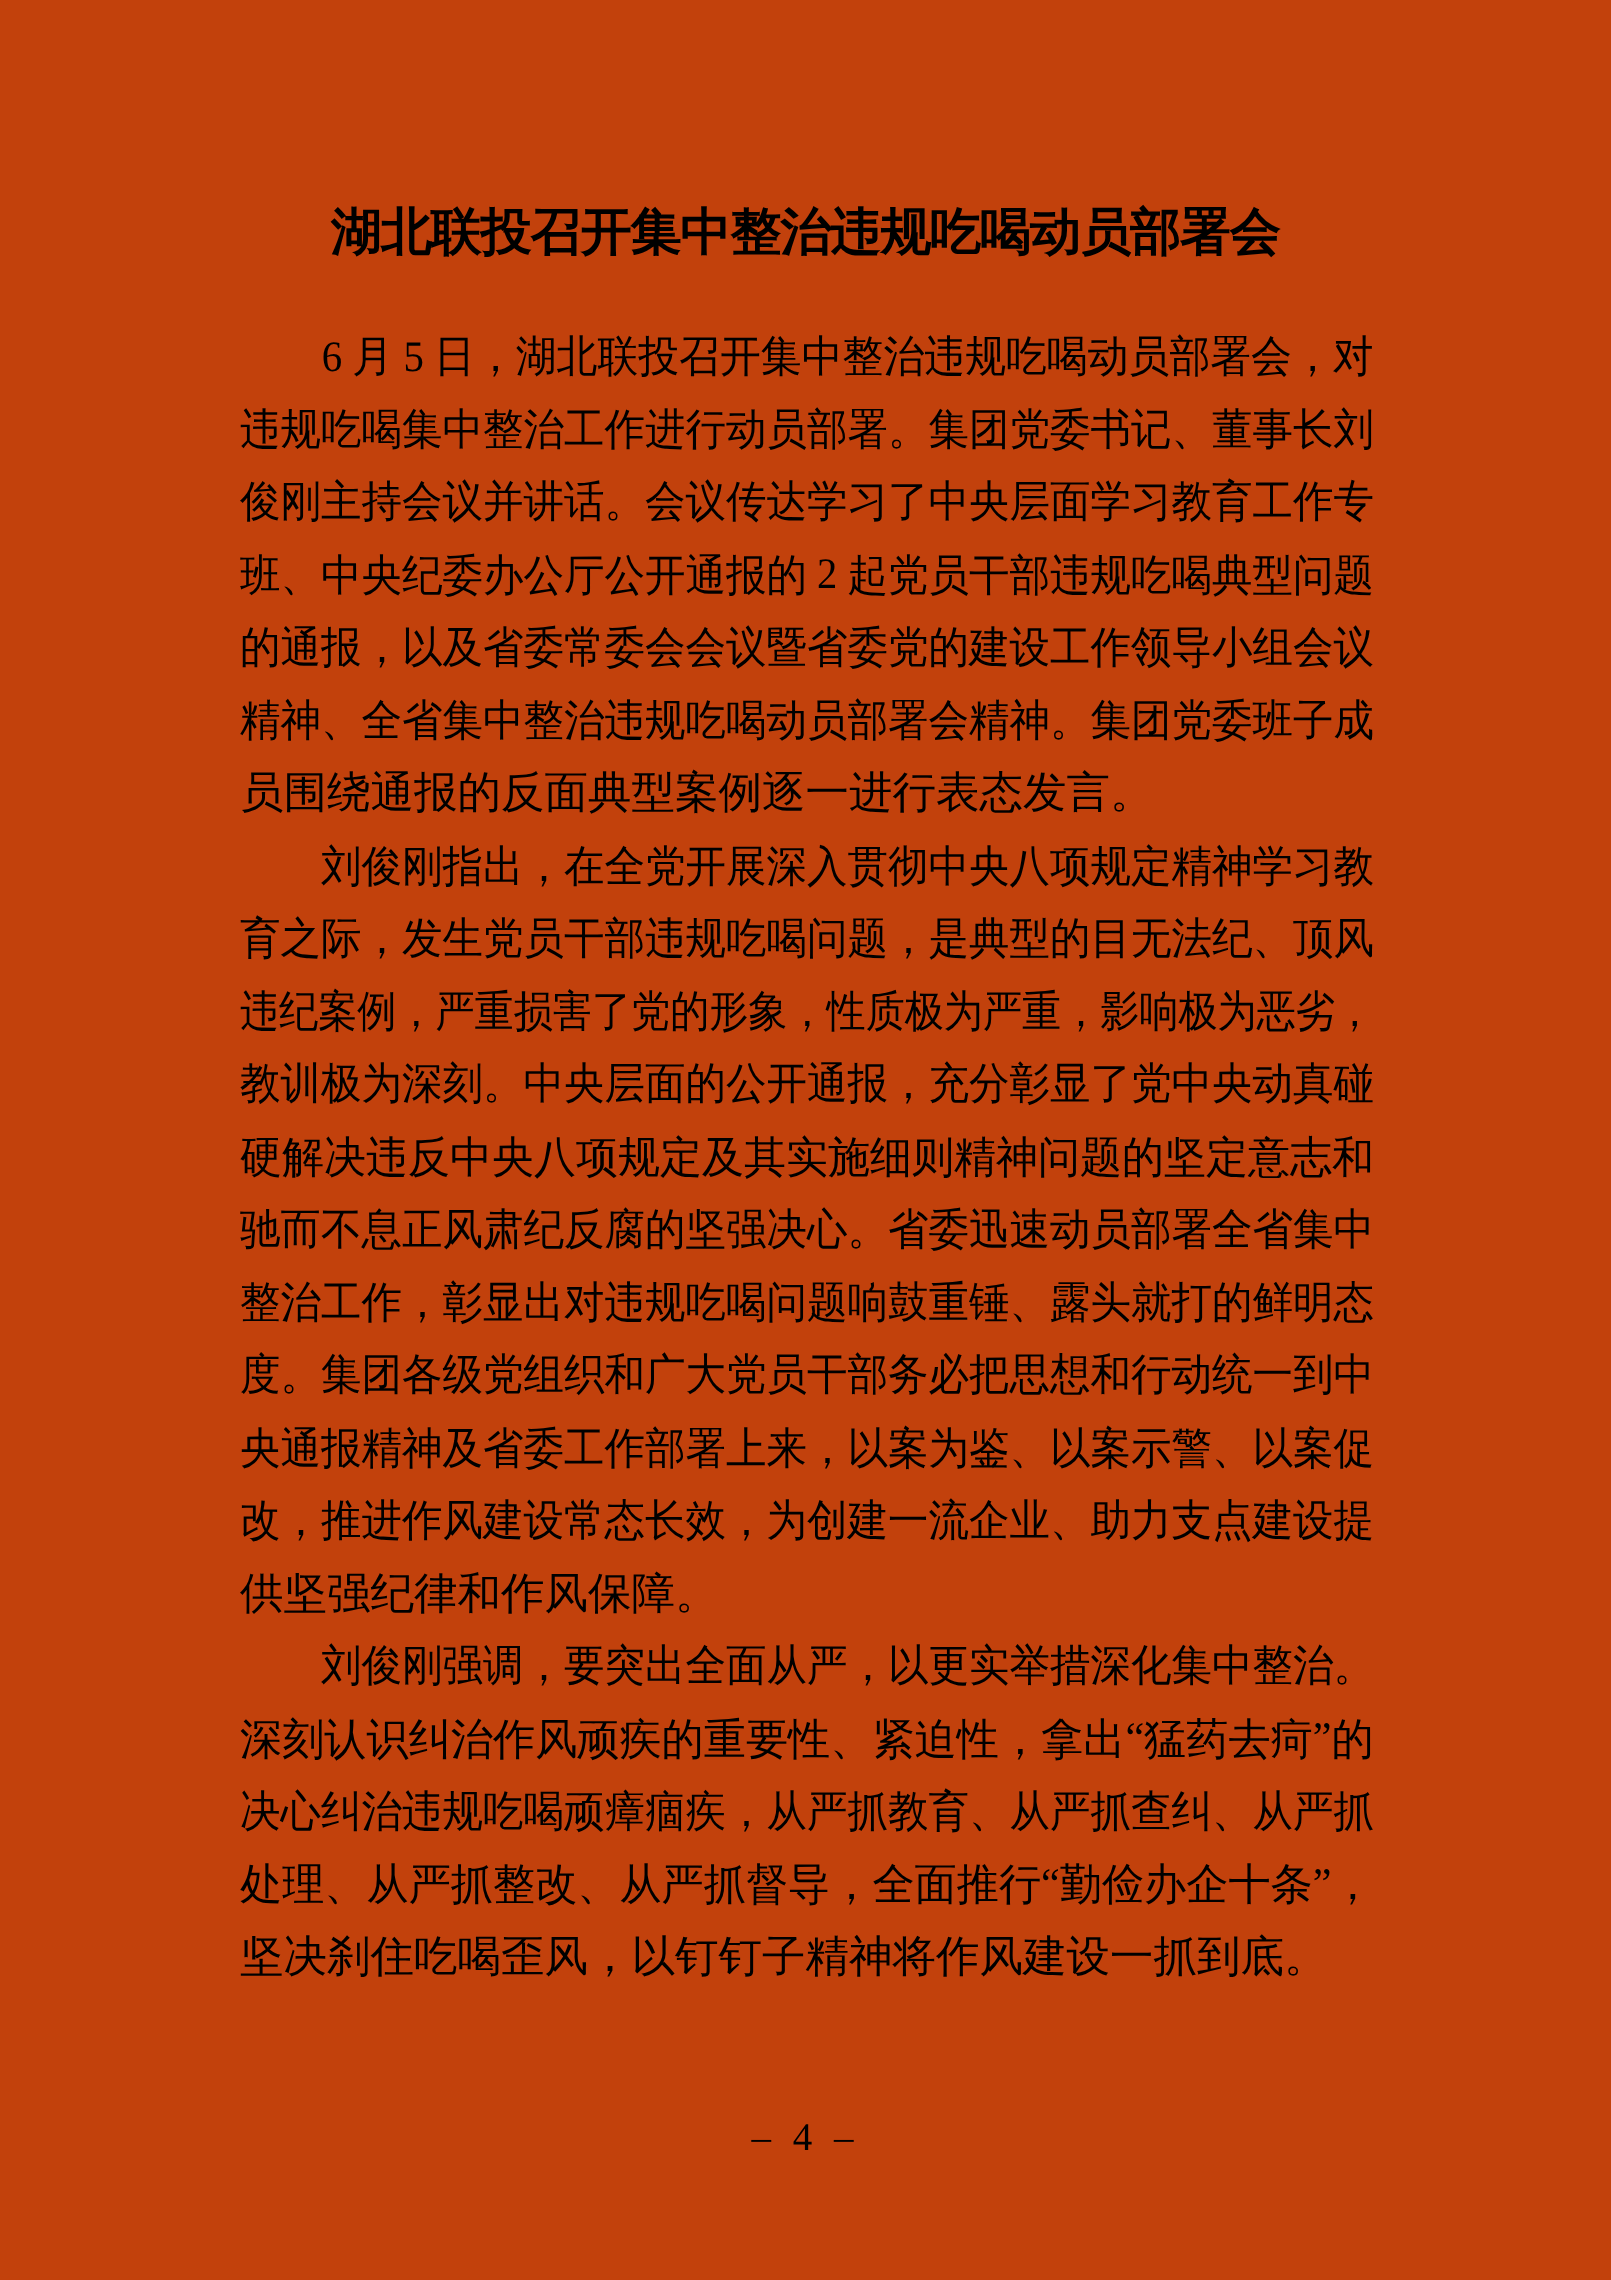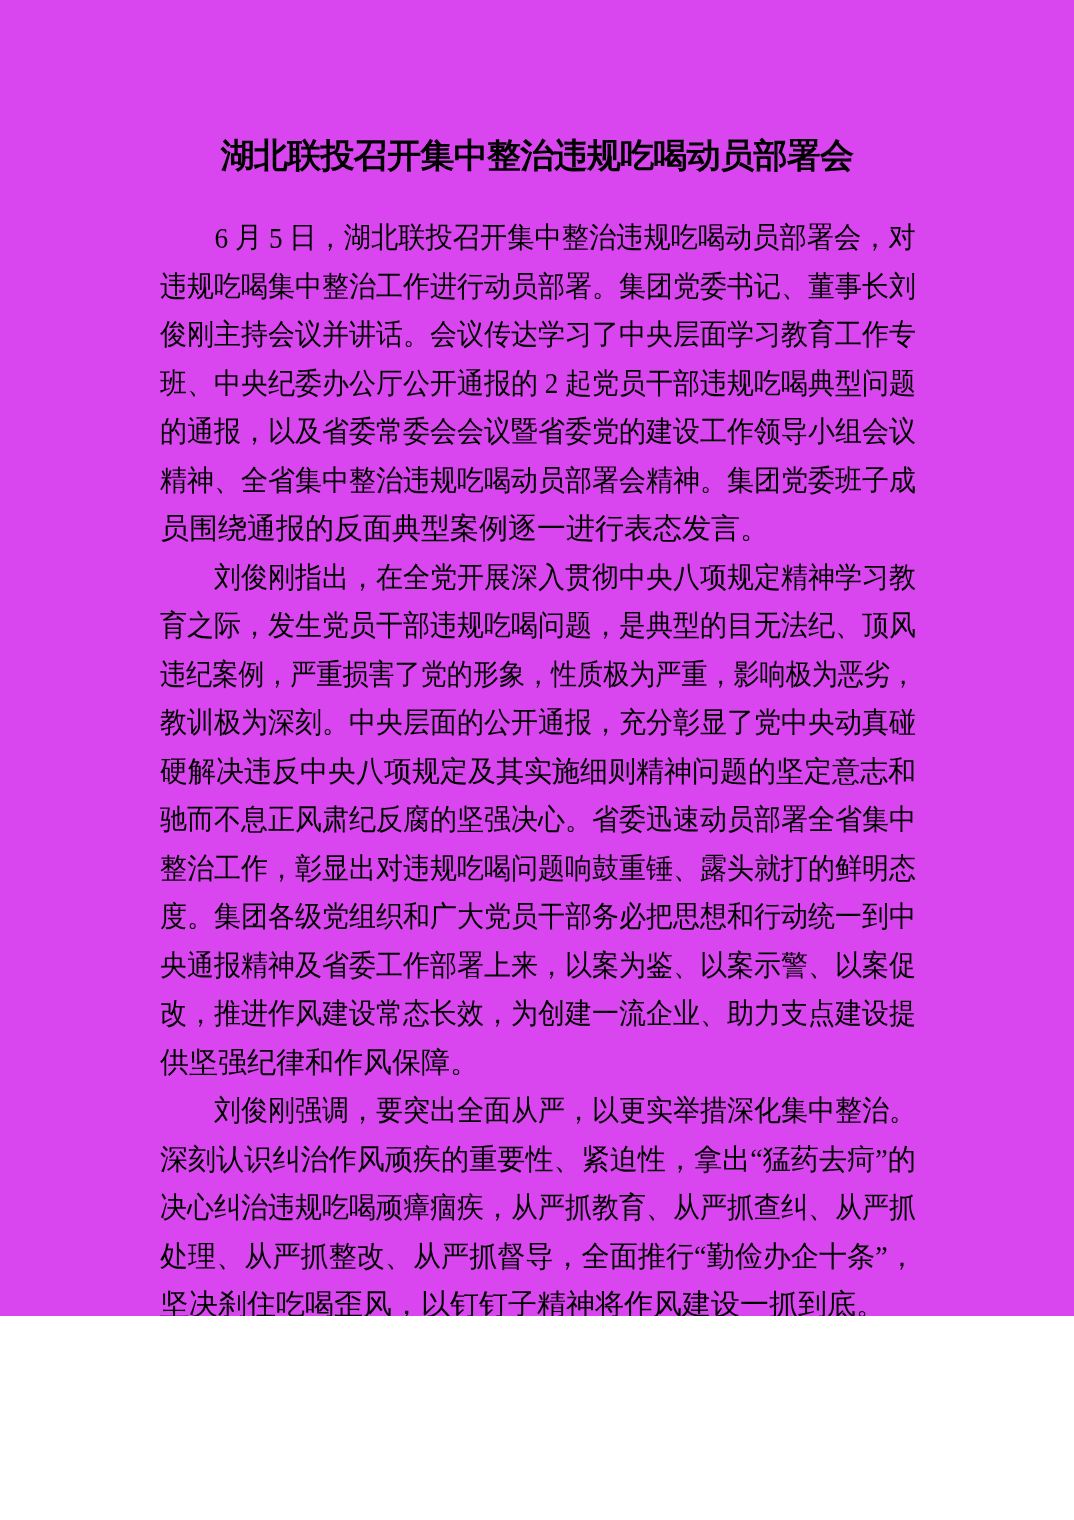--- a/index.html
+++ b/index.html
@@ -1,20 +1,20 @@
 <!DOCTYPE html>
 <html><head>
 <meta charset="utf-8">
 <style>
   html, body { margin: 0; padding: 0; background: #ffffff; }
   .page {
     position: relative;
     width: 1074px;
-    height: 1316px;
-    background: #d946ef;
+    height: 1520px;
+    background: #c2410c;
     color: #000000;
     overflow: hidden;
     font-family: "Liberation Serif", "DejaVu Serif", serif;
   }
   .doc-title {
     position: absolute;
     top: 134px;
     left: 0;
     width: 1074px;
     margin: 0;

